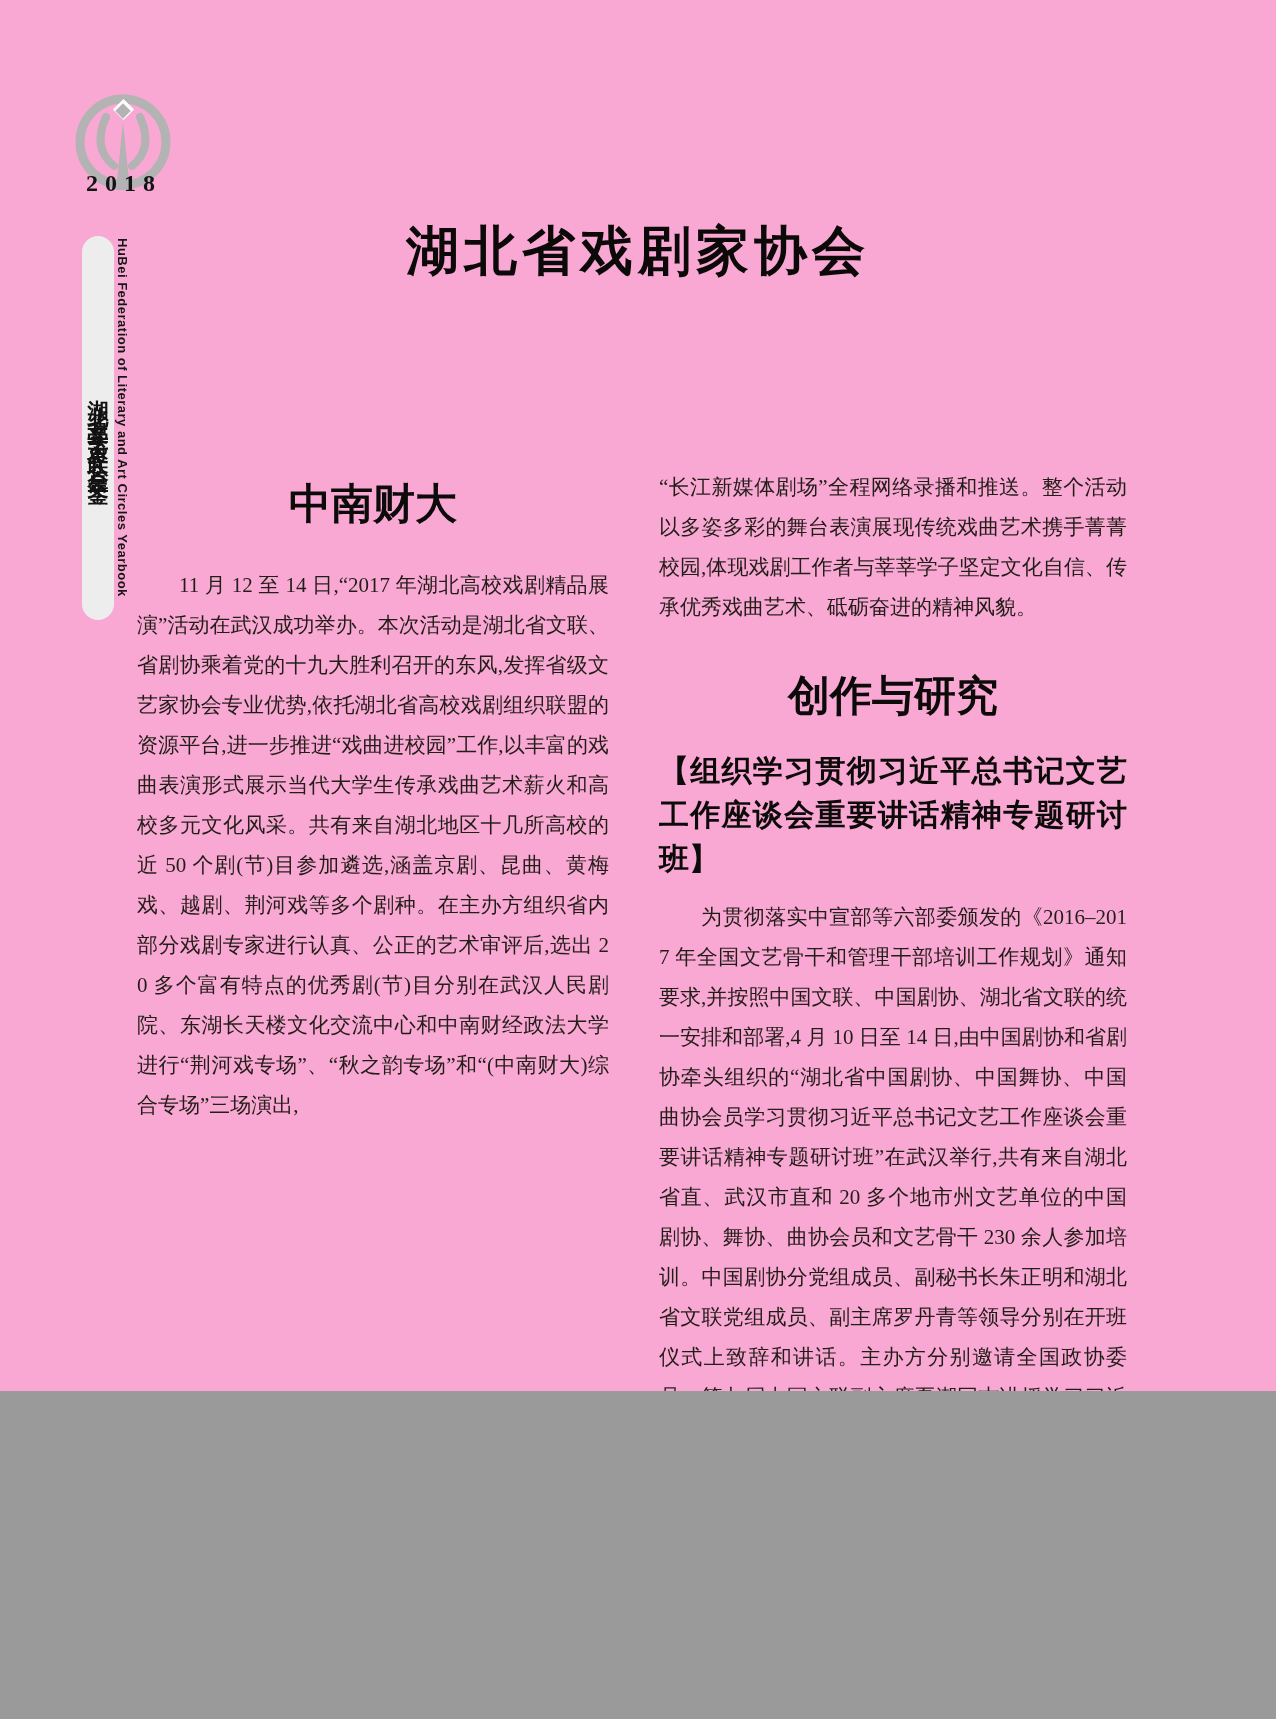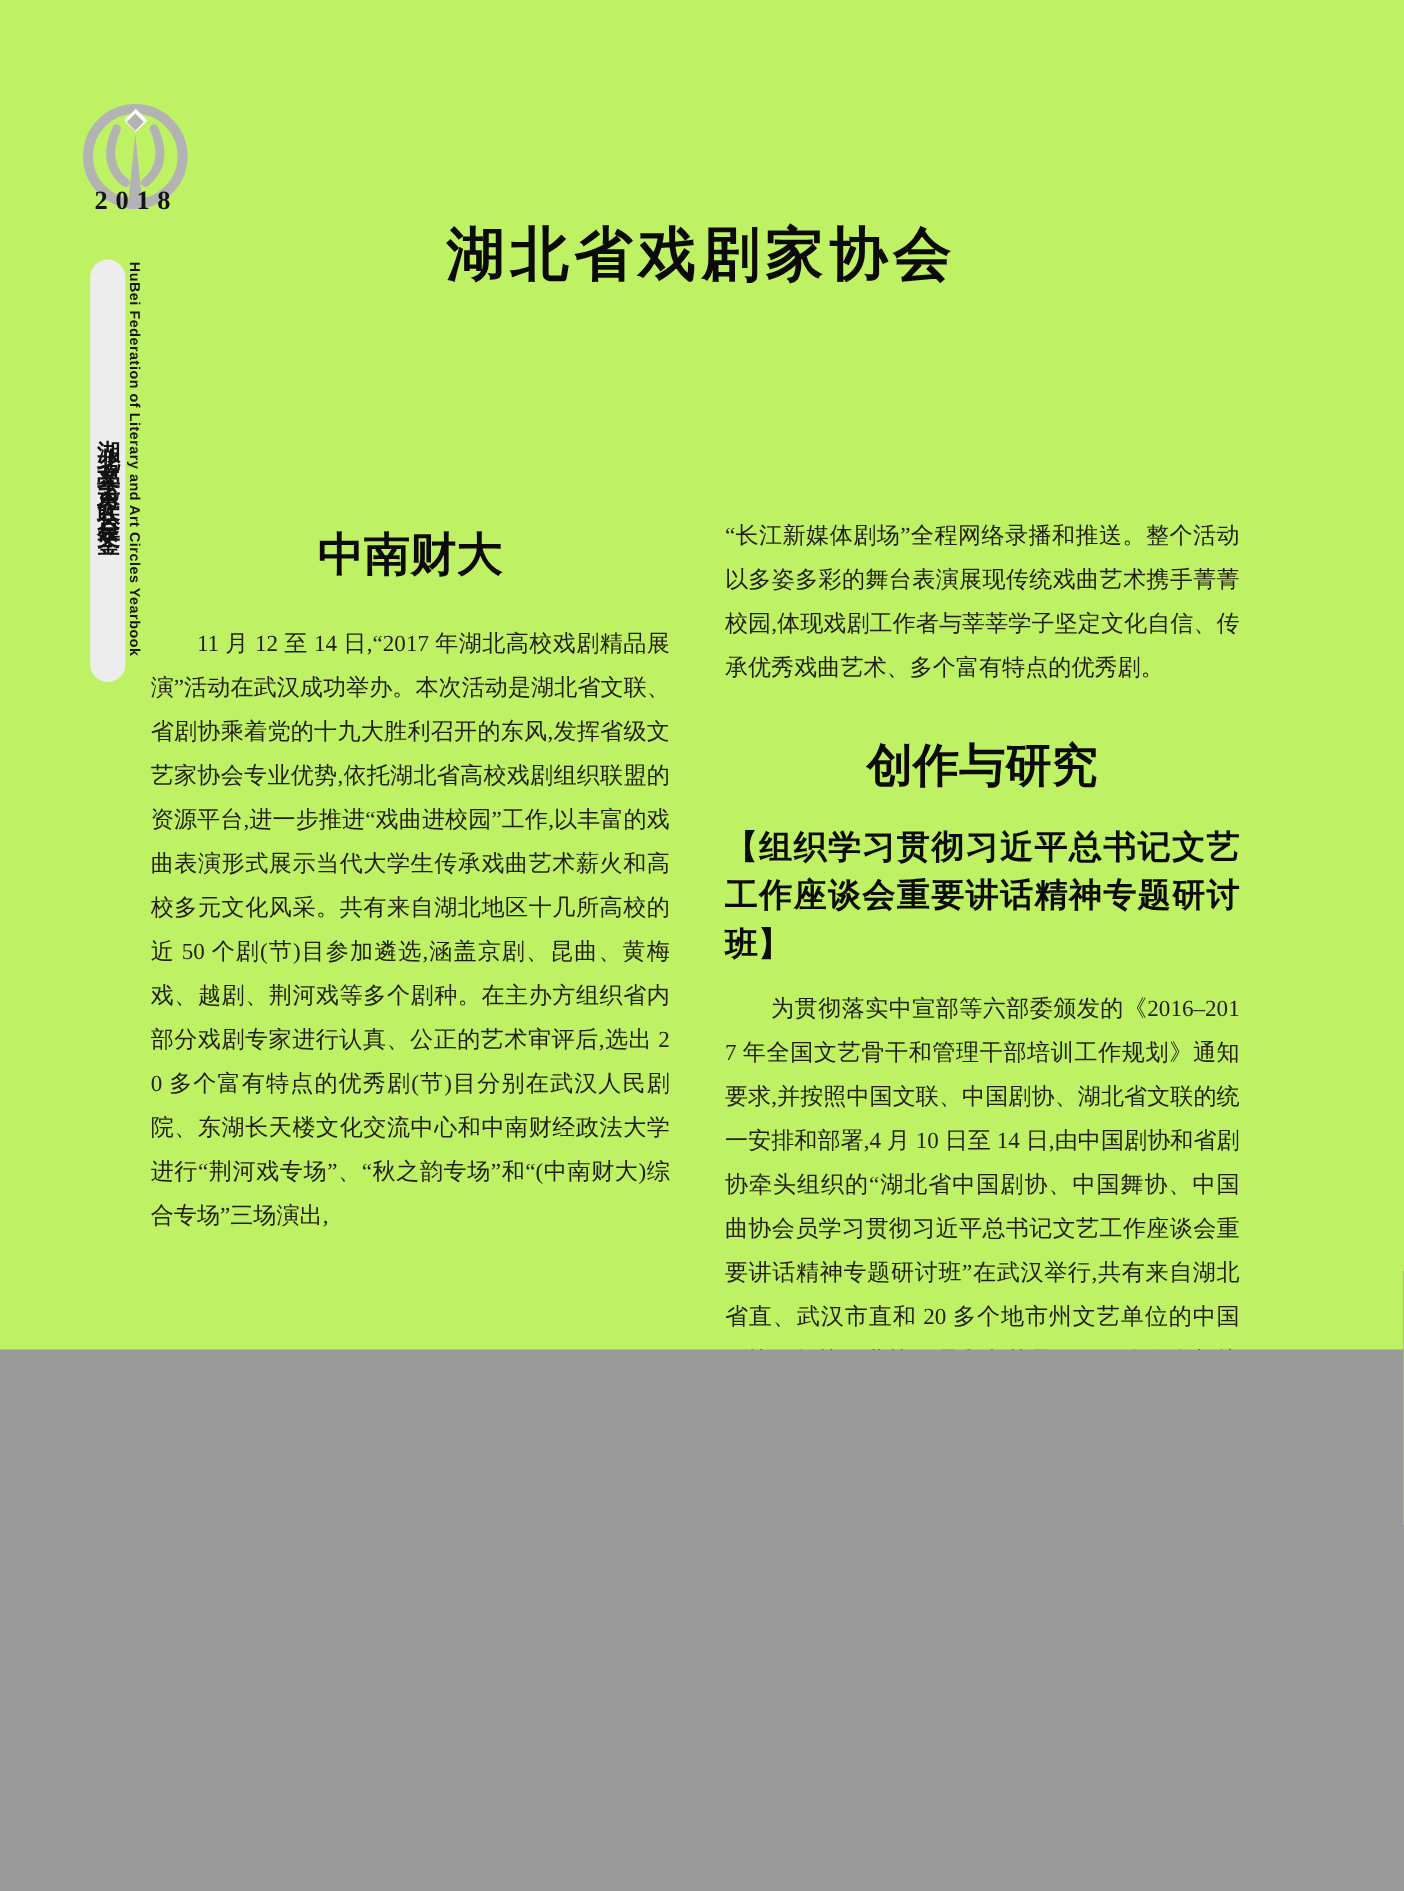--- a/index.html
+++ b/index.html
@@ -1,18 +1,18 @@
 <!DOCTYPE html>
 <html><head>
 <meta charset="utf-8">
 <style>
   html,body { margin:0; padding:0; background:#9a9a9a; }
   .page {
-    position:relative; width:1276px; height:1227px; margin:0 auto;
-    background:#bef264; overflow:hidden;
+    position:relative; width:1276px; height:1391px; margin:0 auto;
+    background:#f9a8d4; overflow:hidden;
     font-family:"Liberation Serif", serif; color:#211c18;
   }
 
   
   .logo-wrap { position:absolute; left:68px; top:92px; width:110px; height:104px; }
   .logo-year {
     position:absolute; left:72px; top:170px; width:104px; text-align:center;
     font-family:"Liberation Serif", serif; font-weight:bold; font-size:24px;
     letter-spacing:7px; color:#141414;
   }
@@ -30,21 +30,21 @@
   }
   .strip-en {
     position:absolute; left:115px; top:238px; height:400px;
     writing-mode:vertical-rl; text-orientation:mixed;
     font-family:"Liberation Sans", sans-serif; font-weight:bold;
     font-size:13px; letter-spacing:0.5px; color:#161616; white-space:nowrap;
   }
 
   
   .page-title {
-    position:absolute; left:0; right:0; top:196px; text-align:center;
+    position:absolute; left:0; right:0; top:216px; text-align:center;
     font-family:"Liberation Sans", sans-serif; font-weight:900;
     font-size:53px; letter-spacing:5px; color:#0c0a09;
   }
 
   
   .col { position:absolute; top:433px; width:472px; }
   .col-left  { left:137px; }
   .col-right { left:659px; width:468px; }
 
   .sec-heading {
@@ -100,21 +100,21 @@
   <div class="strip-en">HuBei Federation of Literary and Art Circles Yearbook</div>
 
   <div class="page-title">湖北省戏剧家协会</div>
 
   <div class="col col-left">
     <h2 class="sec-heading second">中南财大</h2>
     <p class="body-p indent">11 月 12 至 14 日,“2017 年湖北高校戏剧精品展演”活动在武汉成功举办。本次活动是湖北省文联、省剧协乘着党的十九大胜利召开的东风,发挥省级文艺家协会专业优势,依托湖北省高校戏剧组织联盟的资源平台,进一步推进“戏曲进校园”工作,以丰富的戏曲表演形式展示当代大学生传承戏曲艺术薪火和高校多元文化风采。共有来自湖北地区十几所高校的近 50 个剧(节)目参加遴选,涵盖京剧、昆曲、黄梅戏、越剧、荆河戏等多个剧种。在主办方组织省内部分戏剧专家进行认真、公正的艺术审评后,选出 20 多个富有特点的优秀剧(节)目分别在武汉人民剧院、东湖长天楼文化交流中心和中南财经政法大学进行“荆河戏专场”、“秋之韵专场”和“(中南财大)综合专场”三场演出,</p>
   </div>
 
   <div class="col col-right">
-    <p class="body-p cont">“长江新媒体剧场”全程网络录播和推送。整个活动以多姿多彩的舞台表演展现传统戏曲艺术携手菁菁校园,体现戏剧工作者与莘莘学子坚定文化自信、传承优秀戏曲艺术、多个富有特点的优秀剧。</p>
+    <p class="body-p cont">“长江新媒体剧场”全程网络录播和推送。整个活动以多姿多彩的舞台表演展现传统戏曲艺术携手菁菁校园,体现戏剧工作者与莘莘学子坚定文化自信、传承优秀戏曲艺术、砥砺奋进的精神风貌。</p>
     <h2 class="sec-heading">创作与研究</h2>
     <h3 class="sub-heading">【组织学习贯彻习近平总书记文艺工作座谈会重要讲话精神专题研讨班】</h3>
     <p class="body-p indent">为贯彻落实中宣部等六部委颁发的《2016–2017 年全国文艺骨干和管理干部培训工作规划》通知要求,并按照中国文联、中国剧协、湖北省文联的统一安排和部署,4 月 10 日至 14 日,由中国剧协和省剧协牵头组织的“湖北省中国剧协、中国舞协、中国曲协会员学习贯彻习近平总书记文艺工作座谈会重要讲话精神专题研讨班”在武汉举行,共有来自湖北省直、武汉市直和 20 多个地市州文艺单位的中国剧协、舞协、曲协会员和文艺骨干 230 余人参加培训。中国剧协分党组成员、副秘书长朱正明和湖北省文联党组成员、副主席罗丹青等领导分别在开班仪式上致辞和讲话。主办方分别邀请全国政协委员、第九届中国文联副主席夏潮同志讲授学习习近平总书记系列文艺讲话的体会;湖北省委党校教授、省宣传思想文化工作智库首席专家之一李银安讲授文艺工作者如何通过学习习近平总书记讲话精神对坚持马克思主义文艺观的再认识和自觉践行“德艺双馨”;华中师范大学文学院教授、博士生导师张玉能阐述了习近平总书记讲话作为马克思主义文</p>
   </div>
 
   <div class="page-num">132</div>
 
 </div>
 
 </body></html>

